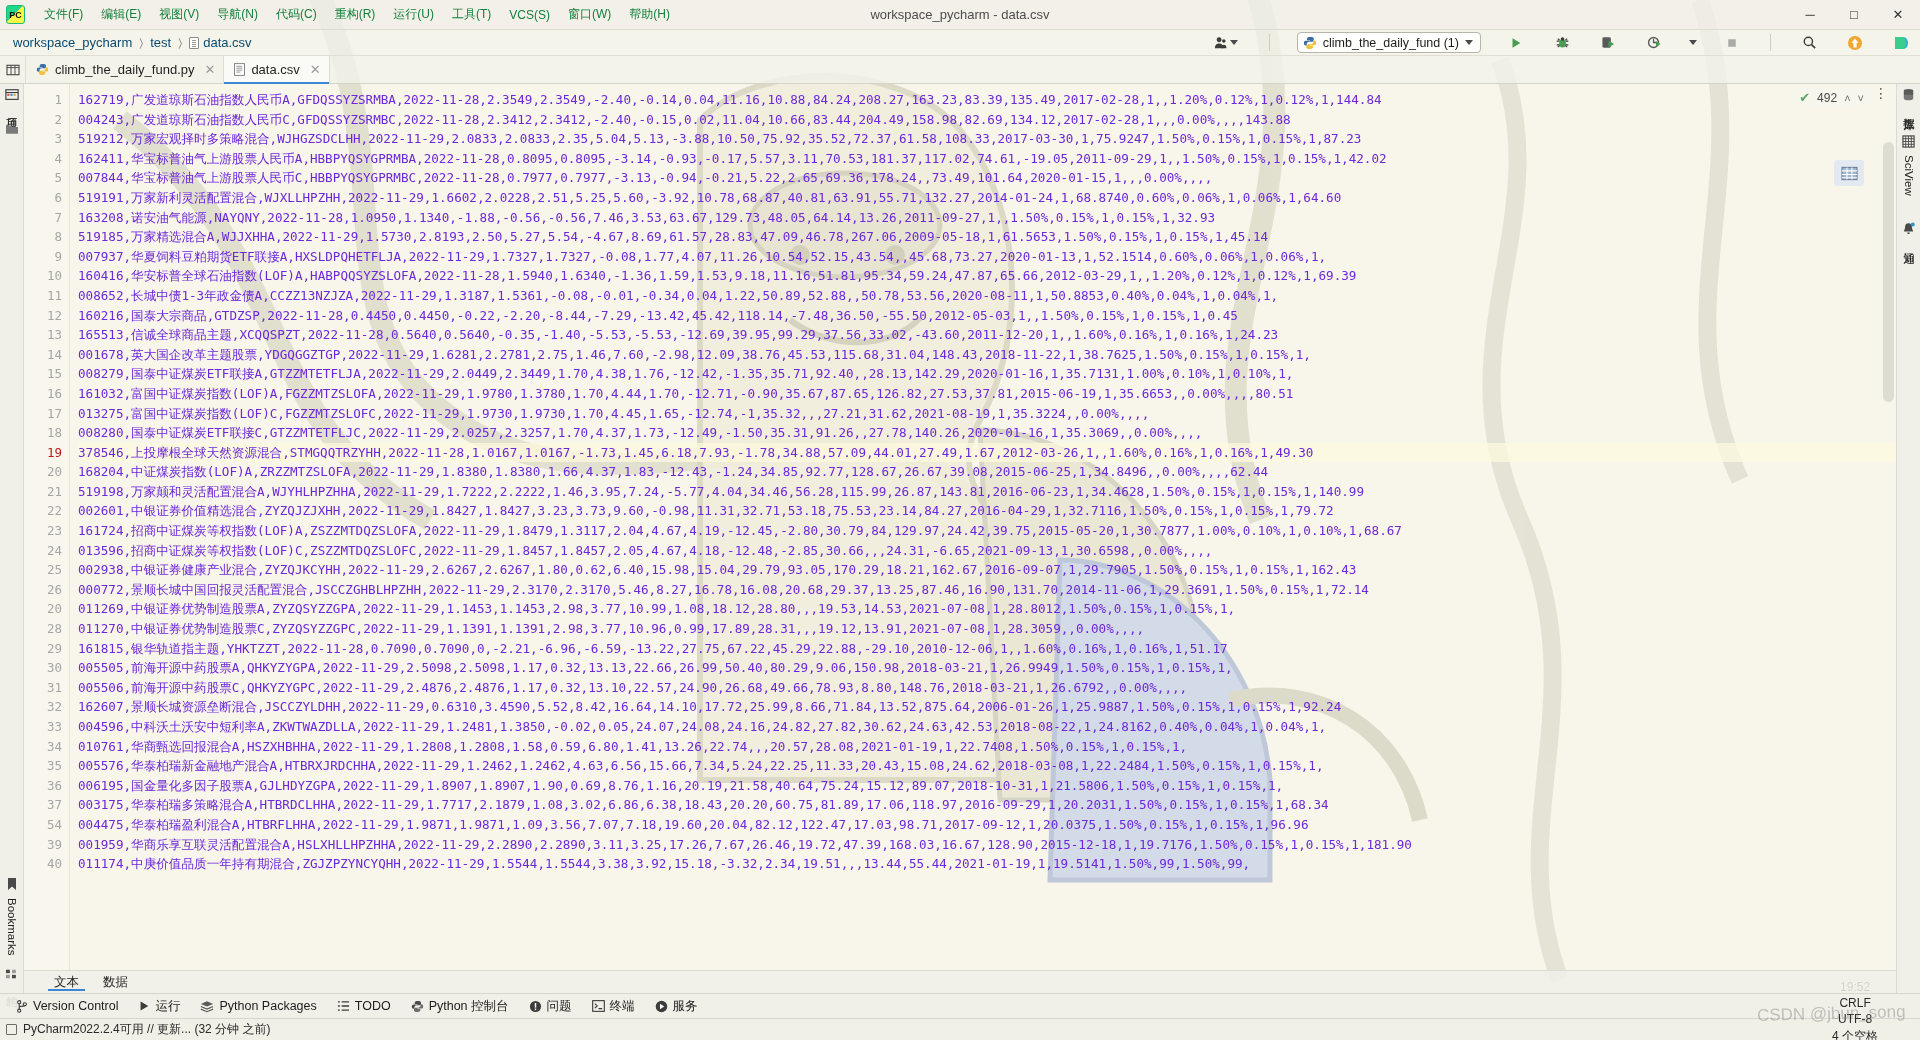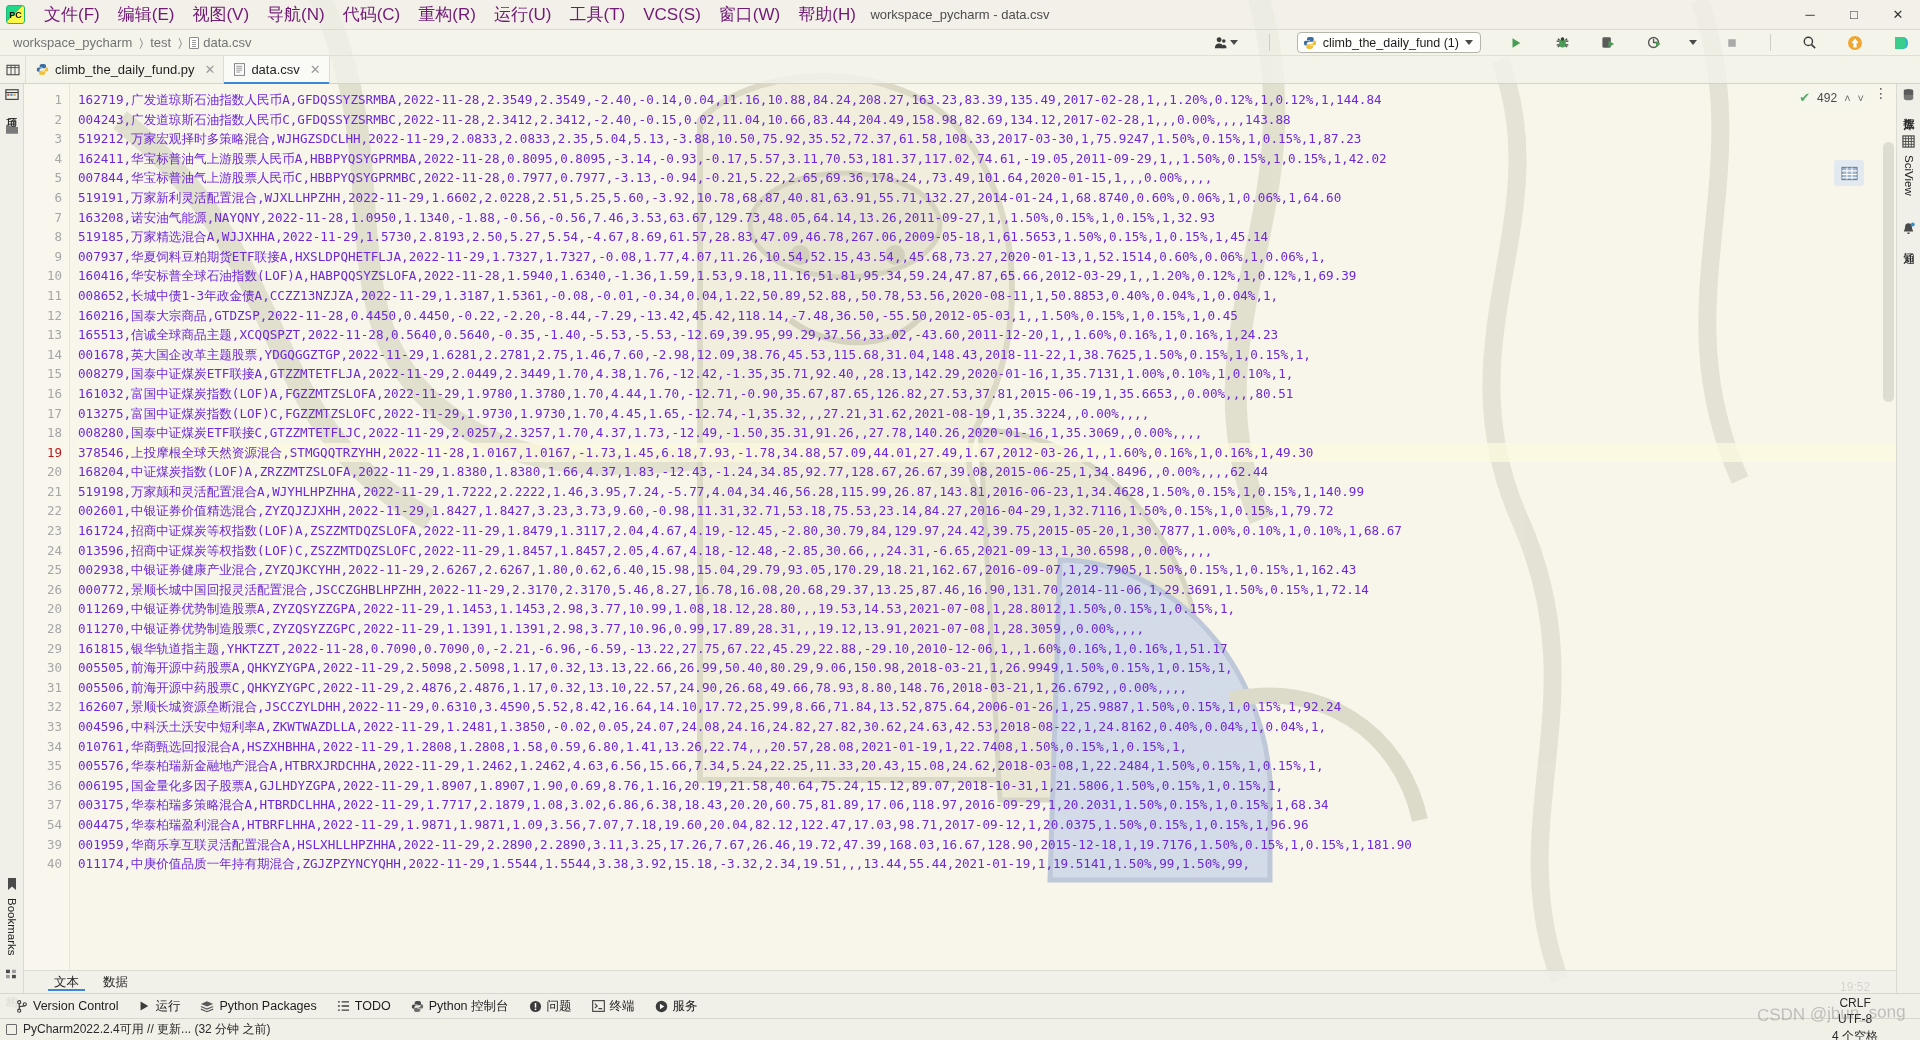--- a/index.html
+++ b/index.html
@@ -37,21 +37,21 @@
   .pc-logo {
     width: 19px; height: 19px; margin-right: 10px;
     background: linear-gradient(135deg,#21d789 0%, #21d789 45%, #fcf84a 45%, #fcf84a 100%);
     border-radius: 3px;
     display: flex; align-items: center; justify-content: center;
     font-size: 9px; font-weight: bold; color: #111;
     border: 1px solid #1bb974;
   }
   .menu { display: flex; align-items: center; gap: 0; }
   .menu .mi {
-    font-size: 17px; padding: 3px 9px; color: #701a75;
+    font-size: 12px; padding: 3px 9px; color: #15803d;
     white-space: nowrap; cursor: default;
   }
   .win-title {
     position: absolute; left: 0; right: 0; text-align: center;
     font-size: 13px; color: #4d4d4d; pointer-events: none;
   }
   .win-btns {
     margin-left: auto; display: flex; align-items: stretch; height: 30px;
     position: relative; z-index: 3;
   }
@@ -63,21 +63,21 @@
   
   .navbar {
     height: 26px; flex: 0 0 26px;
     display: flex; align-items: center;
     padding: 0 8px;
     background: rgba(243,242,235,.72);
     border-bottom: 1px solid #e0dfd6;
     position: relative;
   }
   .crumbs { display: flex; align-items: center; gap: 0; font-size: 13px; }
-  .crumb { padding: 1px 5px; color: #737373; white-space: nowrap; }
+  .crumb { padding: 1px 5px; color: #0c4a6e; white-space: nowrap; }
   .crumb-sep { color: #8c8c8c; font-size: 12px; padding: 0 2px; }
   .crumb .fileglyph {
     display: inline-block; width: 10px; height: 12px; margin-right: 4px;
     vertical-align: -2px;
     background: #fff; border: 1px solid #8b8b8b; border-radius: 1px;
     position: relative;
   }
   .crumb .fileglyph::after {
     content: ""; position: absolute; left: 2px; top: 2px; right: 2px; height: 1px;
     box-shadow: 0 0 0 0 #9a9a9a, 0 2px 0 0 #9a9a9a, 0 4px 0 0 #9a9a9a, 0 6px 0 0 #9a9a9a;

